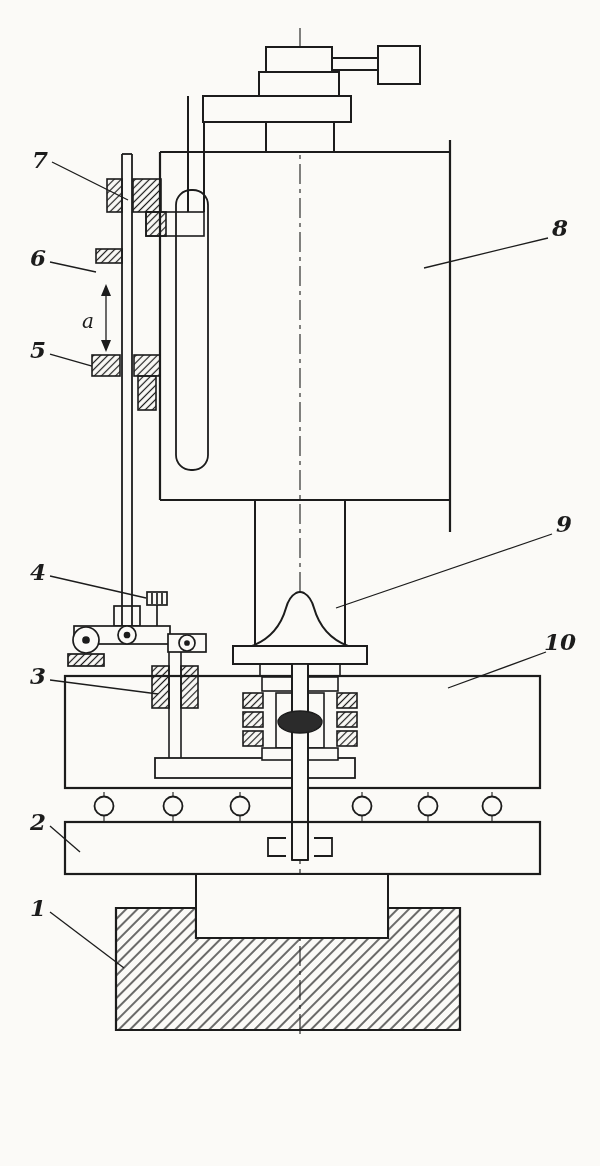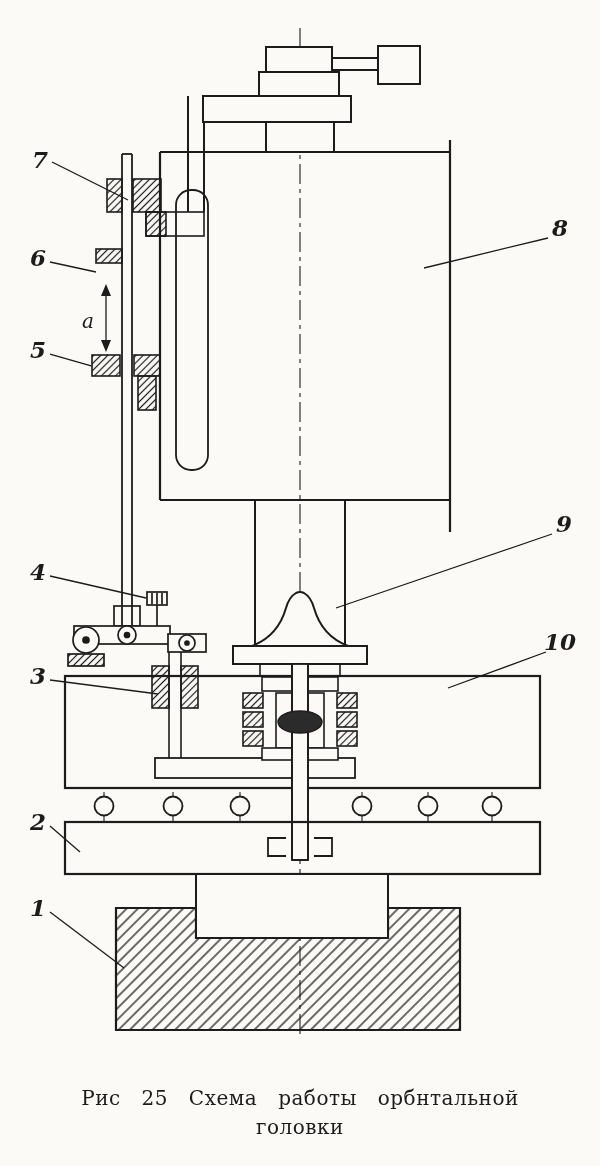--- a/index.html
+++ b/index.html
@@ -207,18 +207,14 @@
   <text class="plabel" text-anchor="middle" x="38" y="580">4</text>
   <text class="plabel" text-anchor="middle" x="38" y="684">3</text>
   <text class="plabel" text-anchor="middle" x="38" y="830">2</text>
   <text class="plabel" text-anchor="middle" x="38" y="916">1</text>
   <text class="plabel" text-anchor="middle" x="560" y="236">8</text>
   <text class="plabel" text-anchor="middle" x="564" y="532">9</text>
   <text class="plabel" text-anchor="middle" x="560" y="650">10</text>
   <text class="dlabel" text-anchor="middle" x="88" y="328">a</text>
 </svg>
 
-<div class="caption">
-  <div class="l1">Рис 25 Схема работы орбнтальной</div>
-  <div class="l2">головки</div>
+
 </div>
 
-</div>
-
 </body></html>

